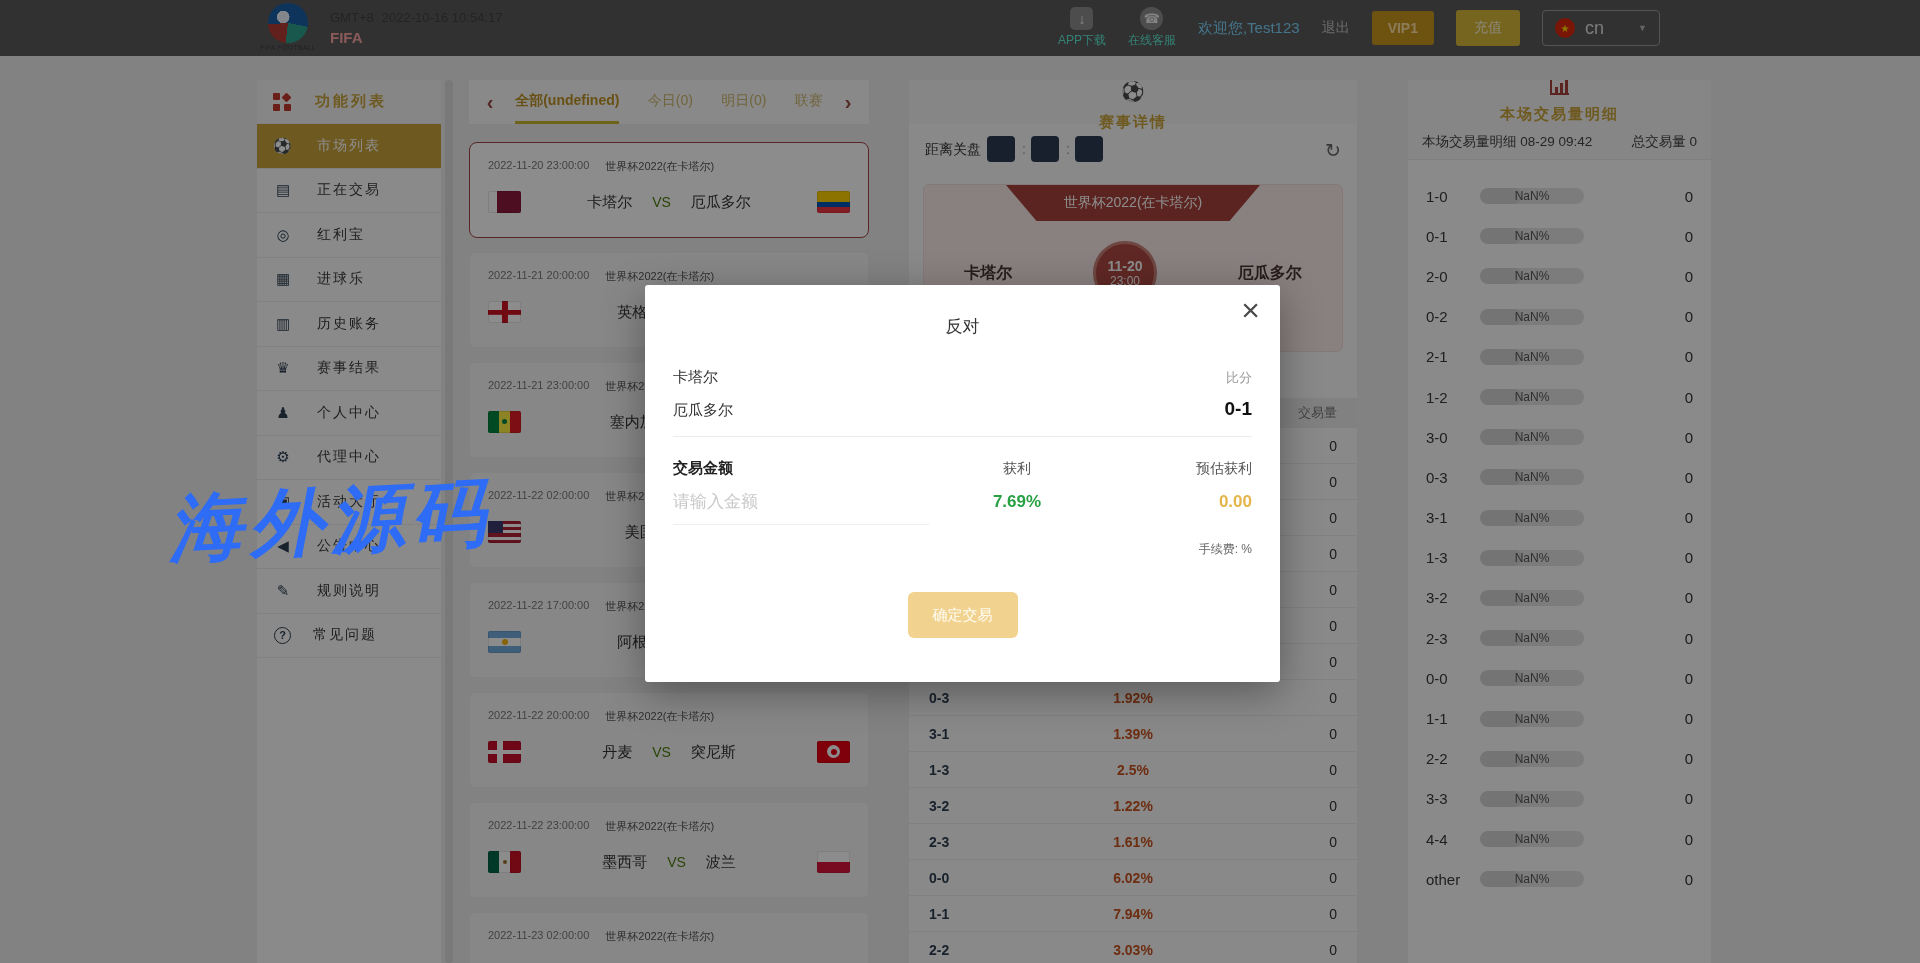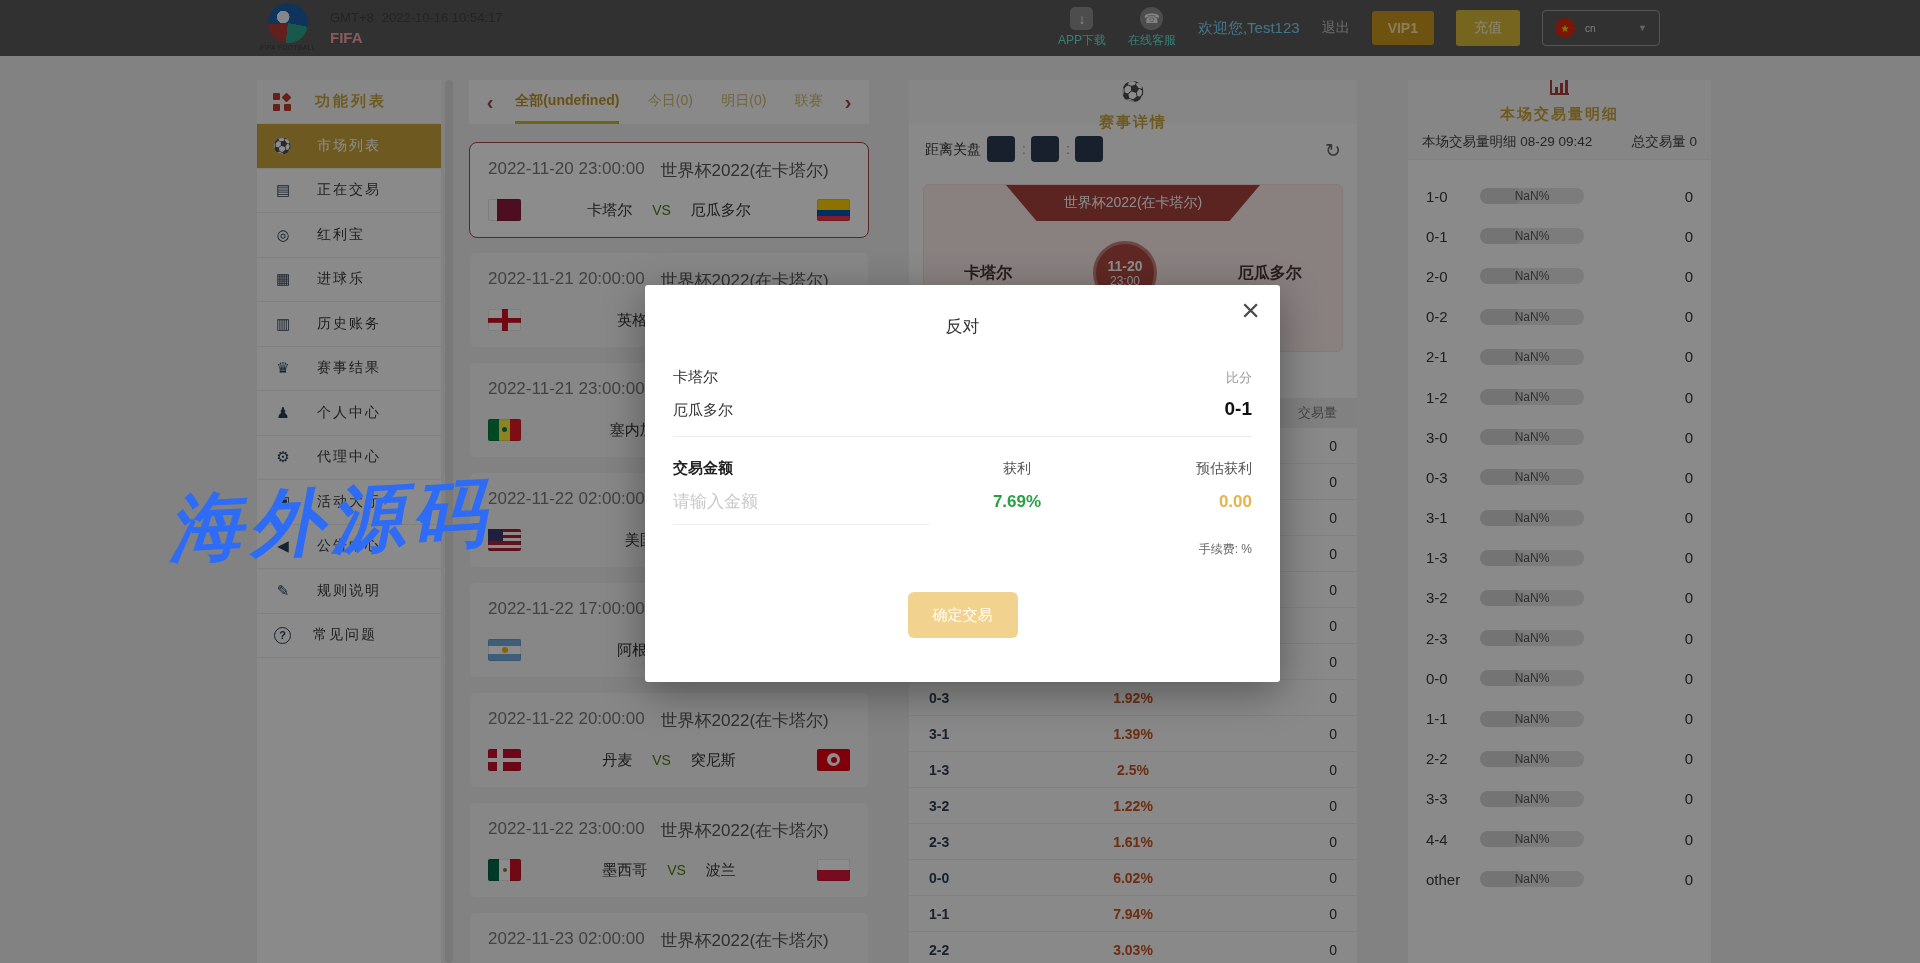--- a/index.html
+++ b/index.html
@@ -25,21 +25,21 @@
   .dl-icon::before { content:"↓"; font-weight:bold; }
   .round-icon { width:23px; height:23px; border-radius:50%; background:#8d8d8d; color:#f0f0f0; display:flex; align-items:center; justify-content:center; font-size:13px; }
   .svc-icon::before { content:"☎"; }
   .welcome { font-size:15px; color:#7dd3fc; }
   .logout { font-size:14px; color:#c4c4c4; cursor:pointer; }
   .vip-badge { background:#c8961e; color:#ffe2a4; font-weight:bold; font-size:14px; padding:9px 16px; border-radius:3px; }
   .recharge-btn { background:#d8b93a; color:#fbf4d8; font-size:14px; padding:9px 18px; border-radius:3px; border:none; cursor:pointer; }
   .lang-sel { display:flex; align-items:center; gap:10px; border:1px solid #9a9a9a; border-radius:4px; height:36px; padding:0 12px; cursor:pointer; min-width:118px; }
   .cn-flag { width:20px; height:20px; border-radius:50%; background:#de2910; color:#ffde00; font-size:10px; display:flex; align-items:center; justify-content:center; }
   .cn-flag::before { content:"★"; }
-  .lang-txt { font-size:10px; color:#e0e0e0; }
+  .lang-txt { font-size:18px; color:#e0e0e0; }
   .caret { margin-left:auto; font-size:9px; color:#b5b5b5; }
   .caret::before { content:"▼"; }
 
   
   .sidebar { position:absolute; left:257px; top:80px; width:184px; height:883px; background:#fbfbfb; }
   .side-head { height:44px; display:flex; align-items:center; background:#f5f5f5; border-bottom:1px solid #ececec; }
   .grid-icon { position:relative; width:18px; height:18px; margin-left:16px; }
   .grid-icon i { position:absolute; width:7px; height:7px; background:#c0392b; border-radius:1px; }
   .grid-icon i:nth-child(1){ top:0; left:0; }
   .grid-icon i:nth-child(2){ top:1px; right:1px; transform:rotate(45deg); }
@@ -62,21 +62,21 @@
   .arrow-prev::before { content:"‹"; }
   .arrow-next::before { content:"›"; }
   .tab-wrap { flex:1; display:flex; justify-content:space-around; height:44px; }
   .tab { height:44px; display:flex; align-items:center; cursor:pointer; border-bottom:3px solid transparent; }
   .tab .tab-label { font-style:normal; font-size:14px; color:#cdb76e; }
   .tab.active { border-bottom-color:#c9b72e; }
   .tab.active .tab-label { color:#bd9327; font-weight:bold; }
   .cards { position:absolute; top:44px; left:0; right:0; bottom:0; padding-top:18px; display:flex; flex-direction:column; gap:14px; overflow:hidden; }
   .card { flex:none; height:96px; background:#f6f6f6; border:1px solid #ededed; border-radius:6px; padding:16px 18px 0; cursor:pointer; }
   .card.selected { background:#fff; border:1px solid #a04545; border-radius:8px; }
-  .card-top { display:flex; gap:16px; font-size:17px; }
+  .card-top { display:flex; gap:16px; font-size:11px; }
   .card-date { color:#787878; }
   .card-league { color:#565656; }
   .card-teams { margin-top:17px; display:flex; align-items:center; }
   .team-mid { flex:1; display:flex; align-items:center; justify-content:center; gap:20px; }
   .tname { font-size:15px; color:#333; }
   .vs { font-size:14px; color:#4d7c0f; }
 
   
   .flag { width:33px; height:22px; border-radius:2px; box-shadow:inset 0 0 0 1px rgba(0,0,0,.10); flex:none; position:relative; display:inline-block; background:#ddd; }
   .flag-qa { background:linear-gradient(90deg,#fff 0 28%,#8d1b3d 28%); }

